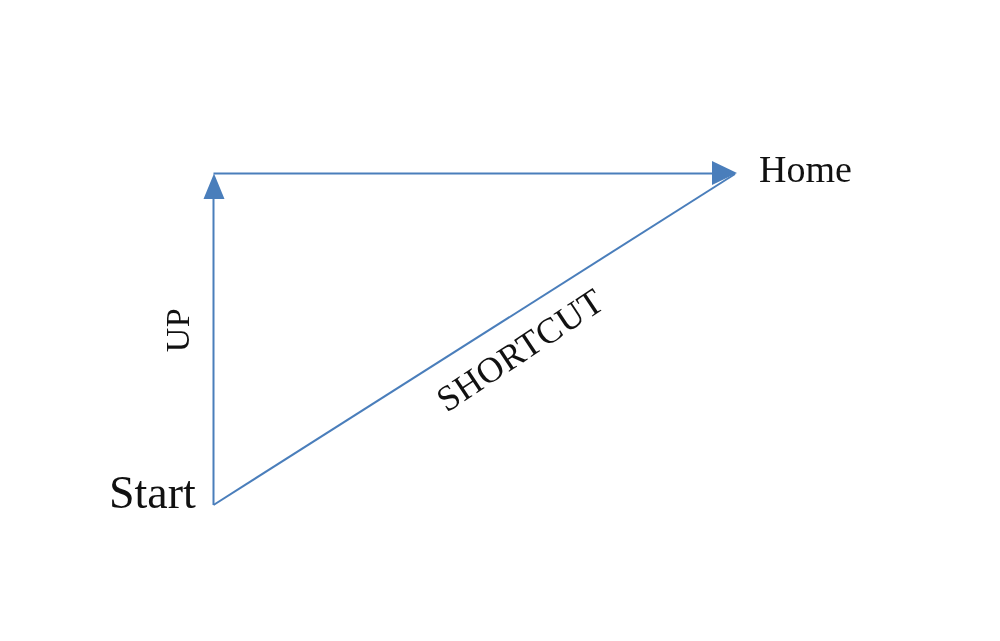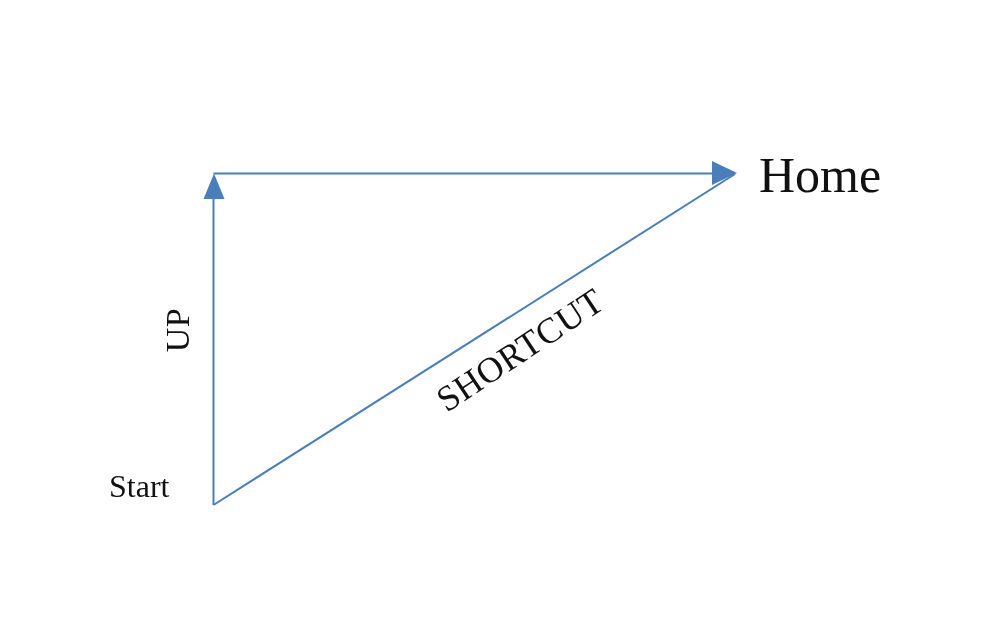--- a/index.html
+++ b/index.html
@@ -34,26 +34,26 @@
     font-family: "Liberation Serif", "DejaVu Serif", serif;
     color: #111111;
     white-space: nowrap;
     line-height: 1;
     font-weight: 400;
   }
   
   #label-start {
     left: 109px;
     top: 470px;
-    font-size: 32px;
+    font-size: 46px;
   }
   #label-home {
     left: 759px;
     top: 150px;
-    font-size: 50px;
+    font-size: 38px;
   }
   
   #label-over {
     left: 369px;
     top: 126px;
     font-size: 36px;
     letter-spacing: 0.5px;
   }
   #label-up {
     left: 178px;

